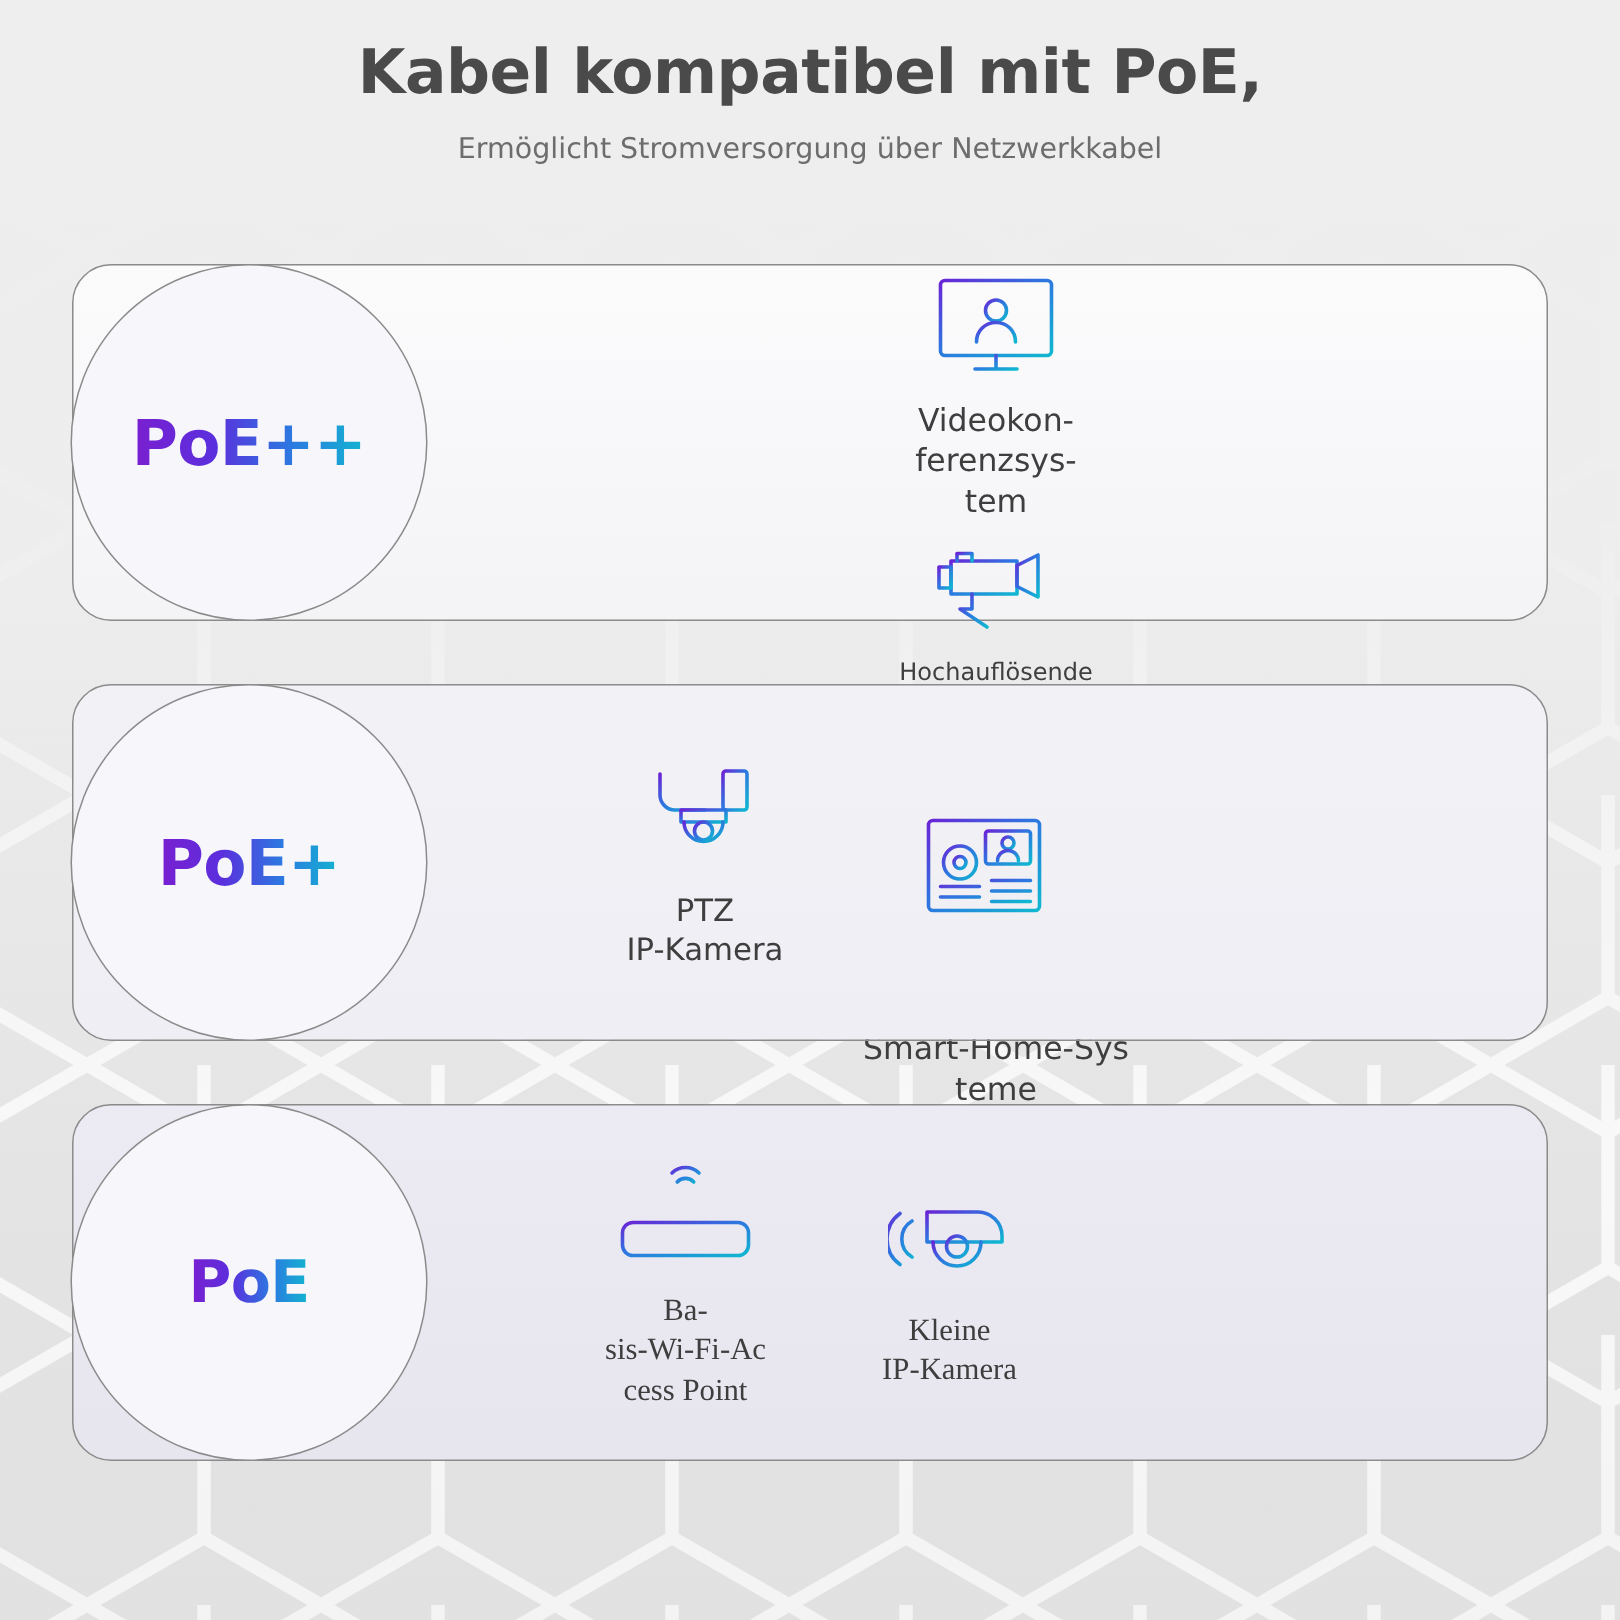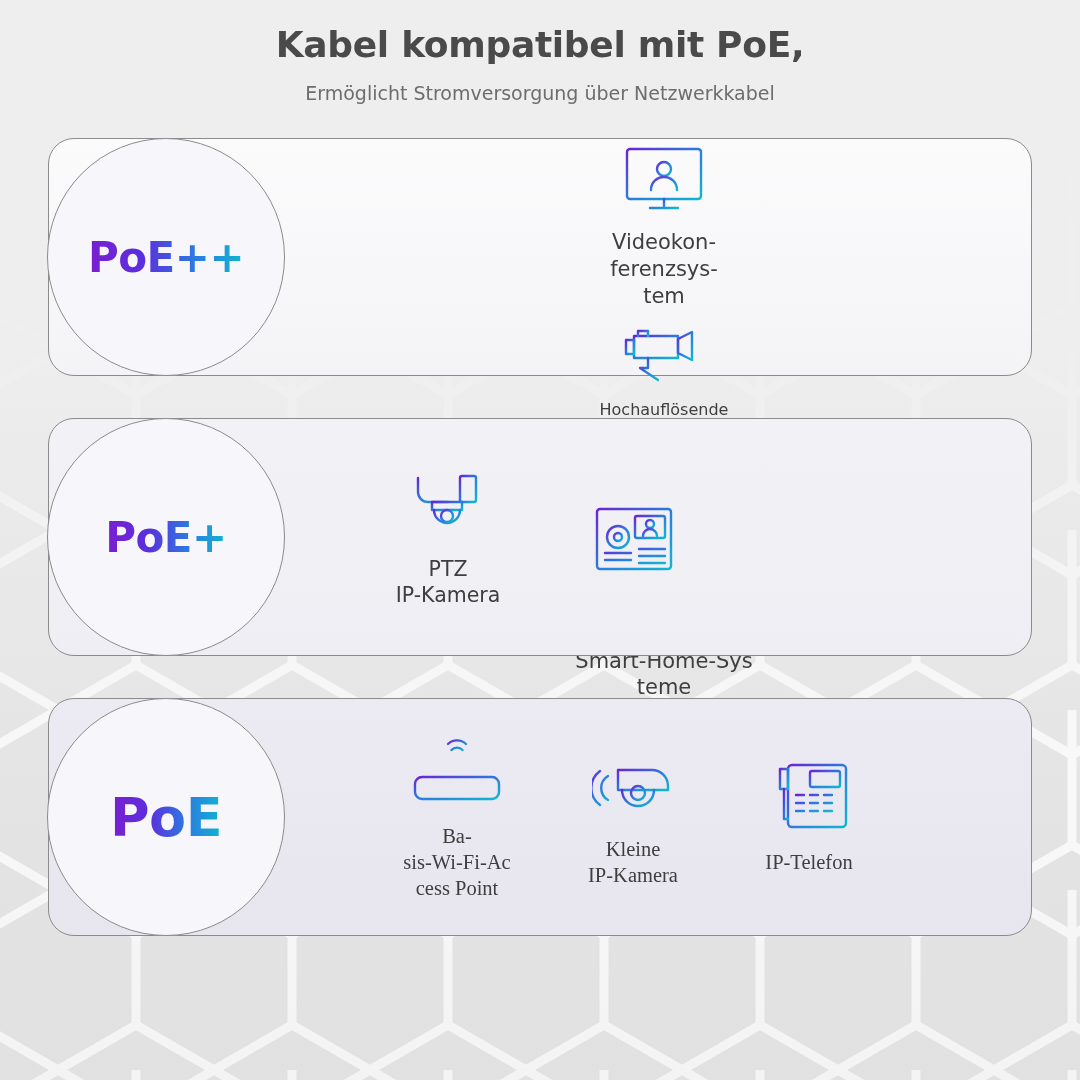--- a/index.html
+++ b/index.html
@@ -37,36 +37,36 @@
     height: 1080px;
   }
 
   
   .header {
     padding-top: 22px;
     text-align: center;
   }
   .header h1 {
     margin: 0;
-    font-size: 36px;
+    font-size: 41px;
     line-height: 1.28;
     font-weight: 700;
     color: #4a4a4a;
     letter-spacing: -0.3px;
   }
   .header .subtitle {
     margin-top: 14px;
     font-size: 19px;
     color: #6d6d6d;
     font-weight: 400;
   }
 
   
   .rows {
-    margin-top: 34px;
+    margin-top: 66px;
     position: relative;
   }
   .row {
     position: relative;
     height: 238px;
     margin: 0 48px 42px 48px;
     border: 1.6px solid #8b8b8b;
     border-radius: 26px;
     background: linear-gradient(180deg, #fbfbfc 0%, #f4f4f7 100%);
     box-sizing: border-box;
@@ -95,34 +95,34 @@
   .badge-text {
     font-size: 42px;
     font-weight: 700;
     letter-spacing: -0.5px;
     background: linear-gradient(90deg, #7a1fd0 0%, #5b2fdd 35%, #2a7de1 70%, #12b5cf 100%);
     -webkit-background-clip: text;
     background-clip: text;
     color: transparent;
     white-space: nowrap;
   }
-  .badge-text.small { font-size: 54px; }
+  .badge-text.small { font-size: 39px; }
 
   .items {
     position: absolute;
     left: 250px;
     right: 10px;
     top: 0;
     bottom: 0;
     display: flex;
     align-items: center;
     justify-content: flex-start;
   }
   .row.r1 .items { left: 262px; right: 14px; flex-direction: column; }
-  .row.r2 .items { left: 306px; }
+  .row.r2 .items { left: 328px; }
   .row.r3 .items { left: 320px; font-family: Liberation Serif, serif; }
 
   .item {
     width: 140px;
     display: flex;
     flex-direction: column;
     align-items: center;
     text-align: center;
   }
   .row.r1 .item:nth-child(1) { width: 150px; }
@@ -310,30 +310,18 @@
             <svg width="82" height="66" viewBox="0 0 82 66" fill="none" stroke="url(#icg)" stroke-width="2.4" stroke-linecap="round" stroke-linejoin="round">
               <path d="M26 14h34a16 16 0 0 1 16 16v4H26z"></path>
               <path d="M30 34a16 16 0 0 0 32 0"></path>
               <circle cx="46" cy="37" r="7"></circle>
               <path d="M16 20a14 14 0 0 0 0 24M8 15a21 21 0 0 0 0 34"></path>
             </svg>
           </div>
           <div class="item-label">Kleine<br>IP-Kamera</div>
         </div>
 
-        <div class="item">
-          <div class="icon-box">
-            <svg width="86" height="74" viewBox="0 0 86 74" fill="none" stroke="url(#icg)" stroke-width="2.4" stroke-linecap="round" stroke-linejoin="round">
-              <rect x="22" y="4" width="58" height="62" rx="4"></rect>
-              <rect x="44" y="10" width="30" height="16" rx="2"></rect>
-              <path d="M30 34h8M44 34h8M58 34h8M30 42h8M44 42h8M58 42h8M30 50h8M44 50h8M58 50h8"></path>
-              <path d="M14 8h8v20h-8z"></path>
-              <path d="M18 28v30h4"></path>
-            </svg>
-          </div>
-          <div class="item-label">IP-Telefon</div>
-        </div>
 
       </div>
     </section>
 
   </div>
 </div>
 
 </body></html>

